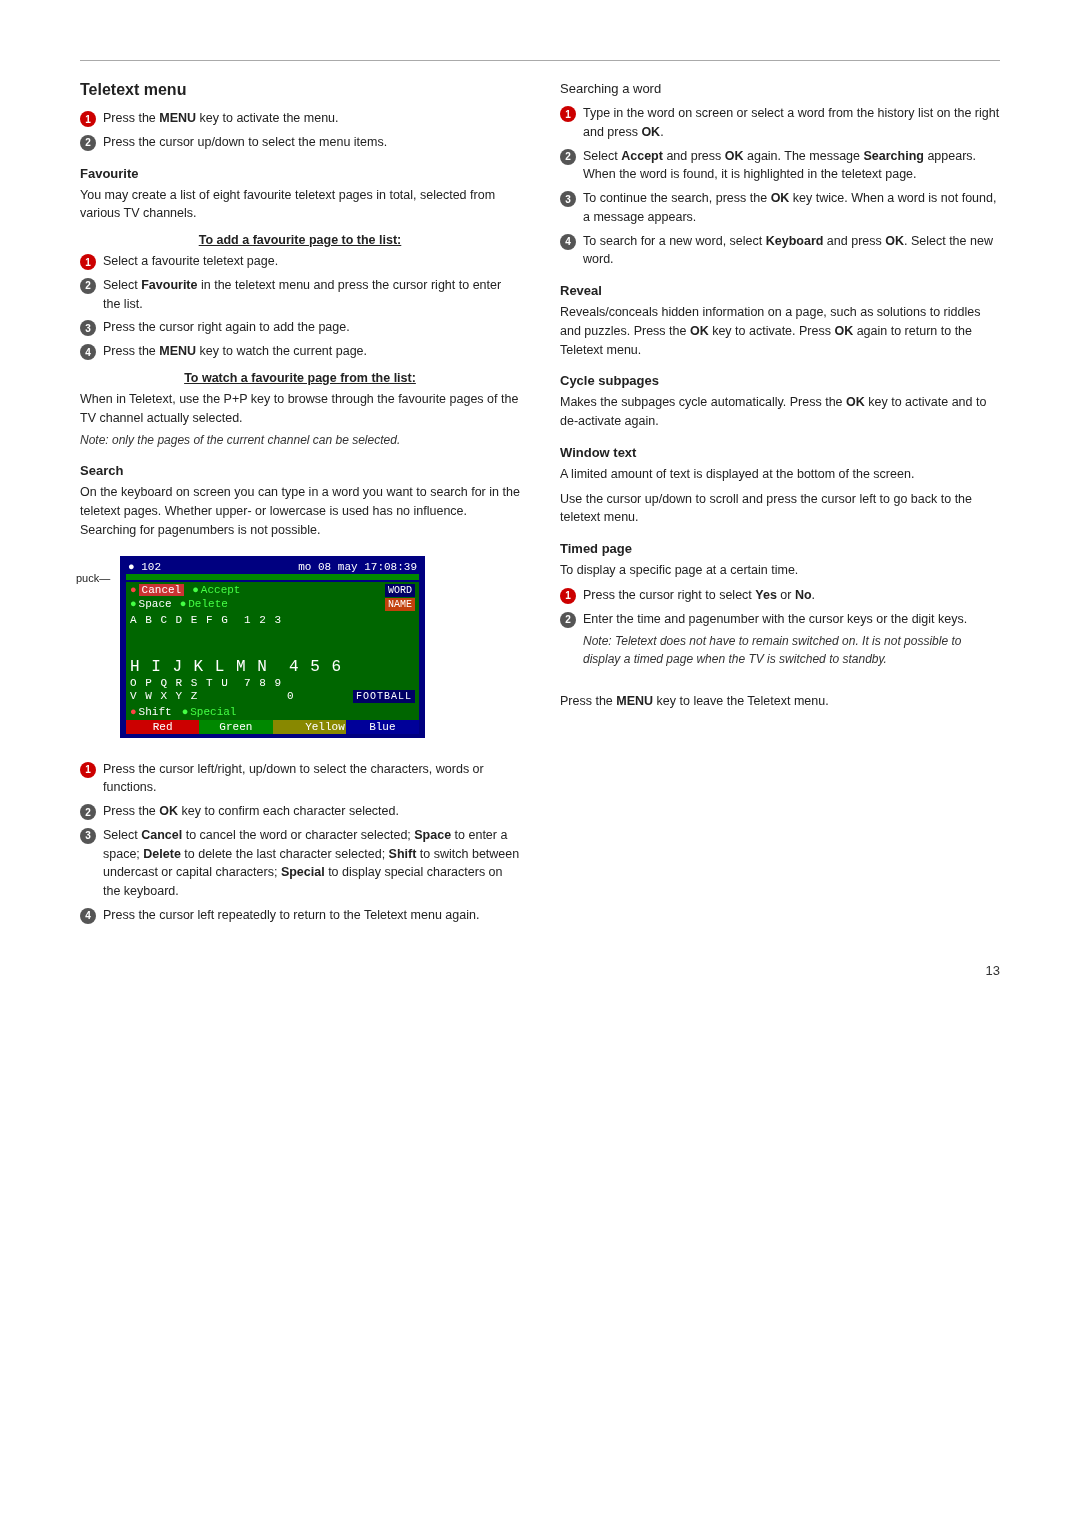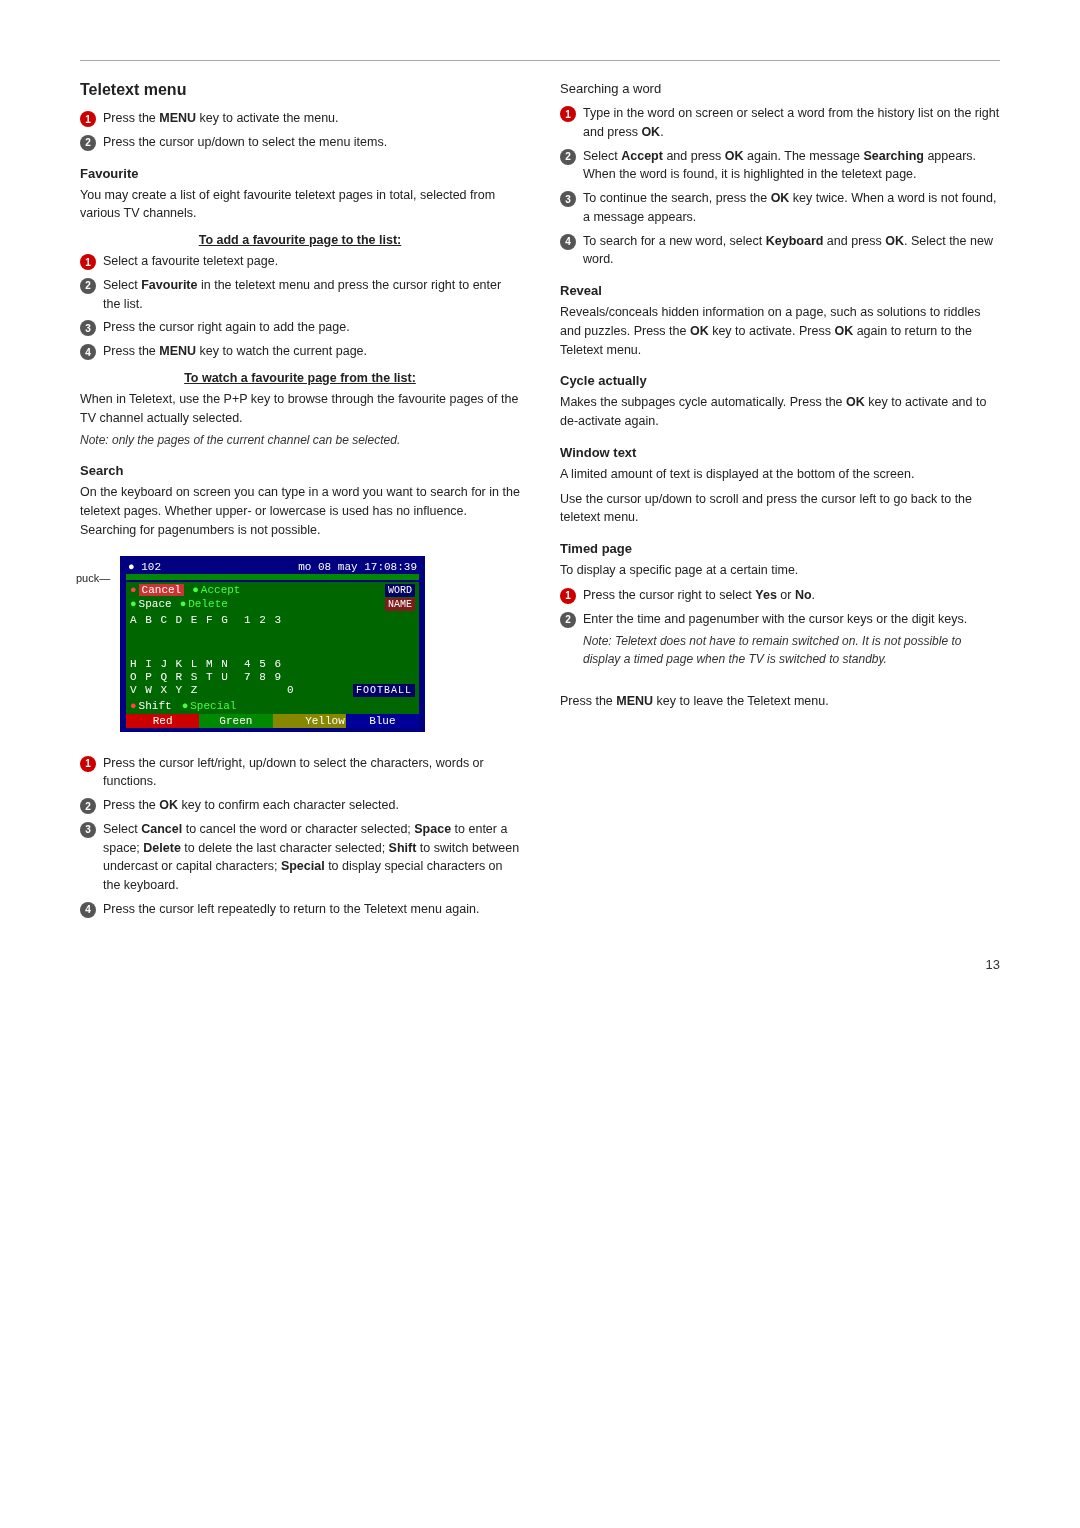--- a/index.html
+++ b/index.html
@@ -210,25 +210,25 @@
           <div style="display:flex; align-items:center; margin-bottom:3px;">
             <span style="display:flex; align-items:center; margin-right:8px;">
               <span style="color:#44ff44; margin-right:2px;">●</span>
               <span style="color:#fff; font-size:11px;">Space</span>
             </span>
             <span style="display:flex; align-items:center;">
               <span style="color:#44ff44; margin-right:2px;">●</span>
               <span style="color:#44ff44; font-size:11px;">Delete</span>
             </span>
             <span style="flex:1;"></span>
-            <span style="color:#fff; font-size:10px; background:#7f1d1d; padding:1px 3px;">NAME</span>
+            <span style="color:#fff; font-size:10px; background:#c2410c; padding:1px 3px;">NAME</span>
           </div>
 
           <div style="color:#fff; font-size:11px; letter-spacing:1px; margin-bottom:1px;">A B C D E F G &nbsp;1 2 3</div>
-          <div style="color:#fff; font-size:11px; letter-spacing:1px; margin-bottom:1px;margin-top:32px;">H I J K L M N &nbsp;4 5 6</div>
+          <div style="color:#fff; font-size:16px; letter-spacing:1px; margin-bottom:1px;margin-top:32px;">H I J K L M N &nbsp;4 5 6</div>
           <div style="color:#fff; font-size:11px; letter-spacing:1px; margin-bottom:1px;">O P Q R S T U &nbsp;7 8 9</div>
           <div style="color:#fff; font-size:11px; letter-spacing:1px; margin-bottom:3px; display:flex; justify-content:space-between;">
             <span>V W X Y Z</span>
             <span>&nbsp;&nbsp;&nbsp;&nbsp;0</span>
             <span style="color:#fff; font-size:10px; background:#000066; padding:1px 3px;">FOOTBALL</span>
           </div>
 
           <div style="display:flex; align-items:center;">
             <span style="display:flex; align-items:center; margin-right:10px;">
               <span style="color:#ff4444; margin-right:2px;">●</span>
@@ -290,21 +290,21 @@
       </li>
       <li>
         <span class="num-circle num-circle-4">4</span>
         <span class="li-text">To search for a new word, select <strong>Keyboard</strong> and press <strong>OK</strong>. Select the new word.</span>
       </li>
     </ul>
 
     <div class="sub-section-title">Reveal</div>
     <p>Reveals/conceals hidden information on a page, such as solutions to riddles and puzzles. Press the <strong>OK</strong> key to activate. Press <strong>OK</strong> again to return to the Teletext menu.</p>
 
-    <div class="sub-section-title">Cycle actually</div>
+    <div class="sub-section-title">Cycle subpages</div>
     <p>Makes the subpages cycle automatically. Press the <strong>OK</strong> key to activate and to de-activate again.</p>
 
     <div class="sub-section-title">Window text</div>
     <p>A limited amount of text is displayed at the bottom of the screen.</p>
     <p>Use the cursor up/down to scroll and press the cursor left to go back to the teletext menu.</p>
 
     <div class="sub-section-title">Timed page</div>
     <p>To display a specific page at a certain time.</p>
 
     <ul class="numbered-list">

